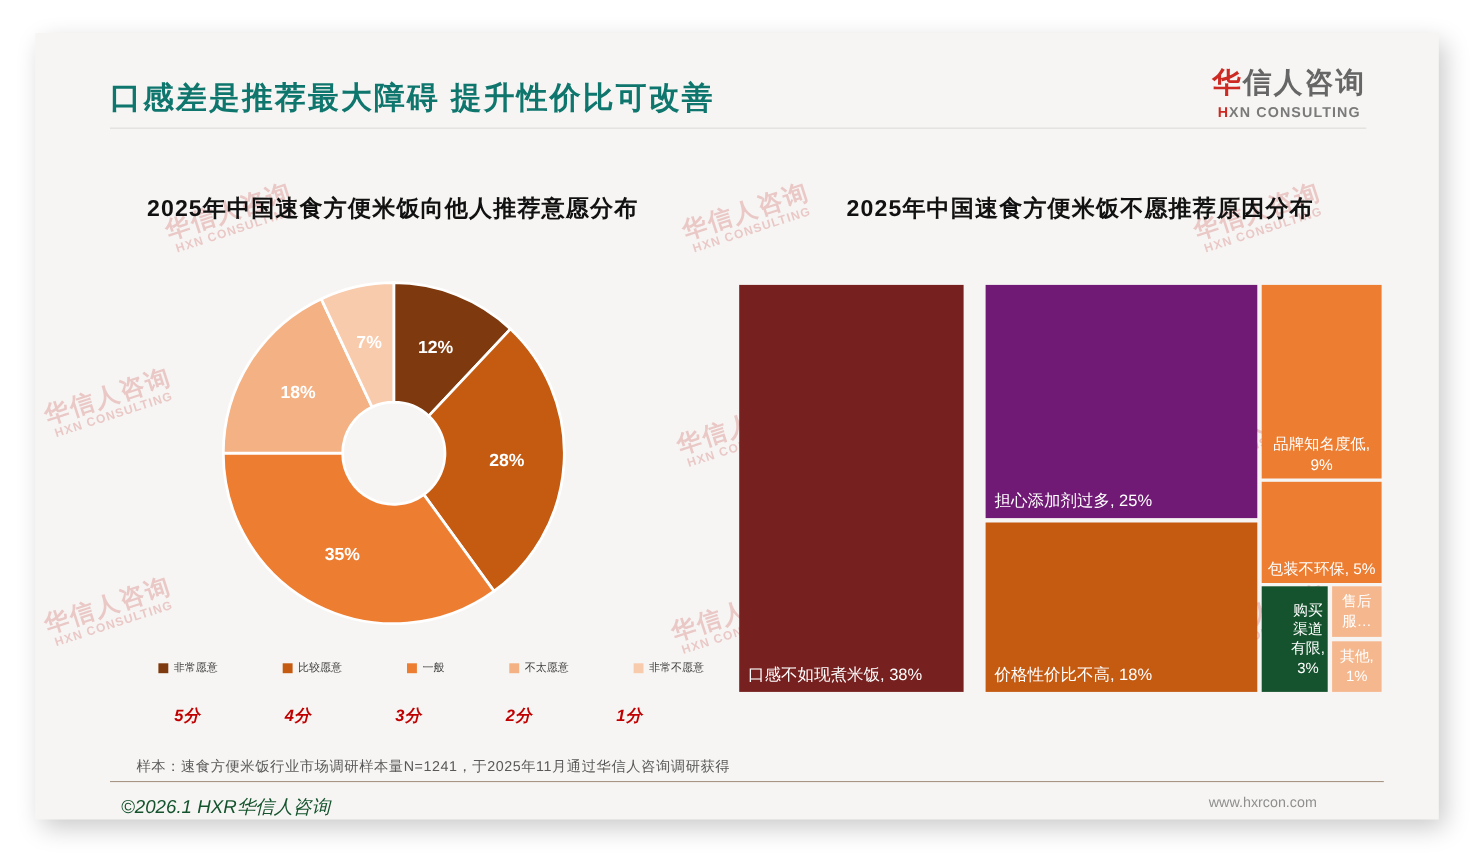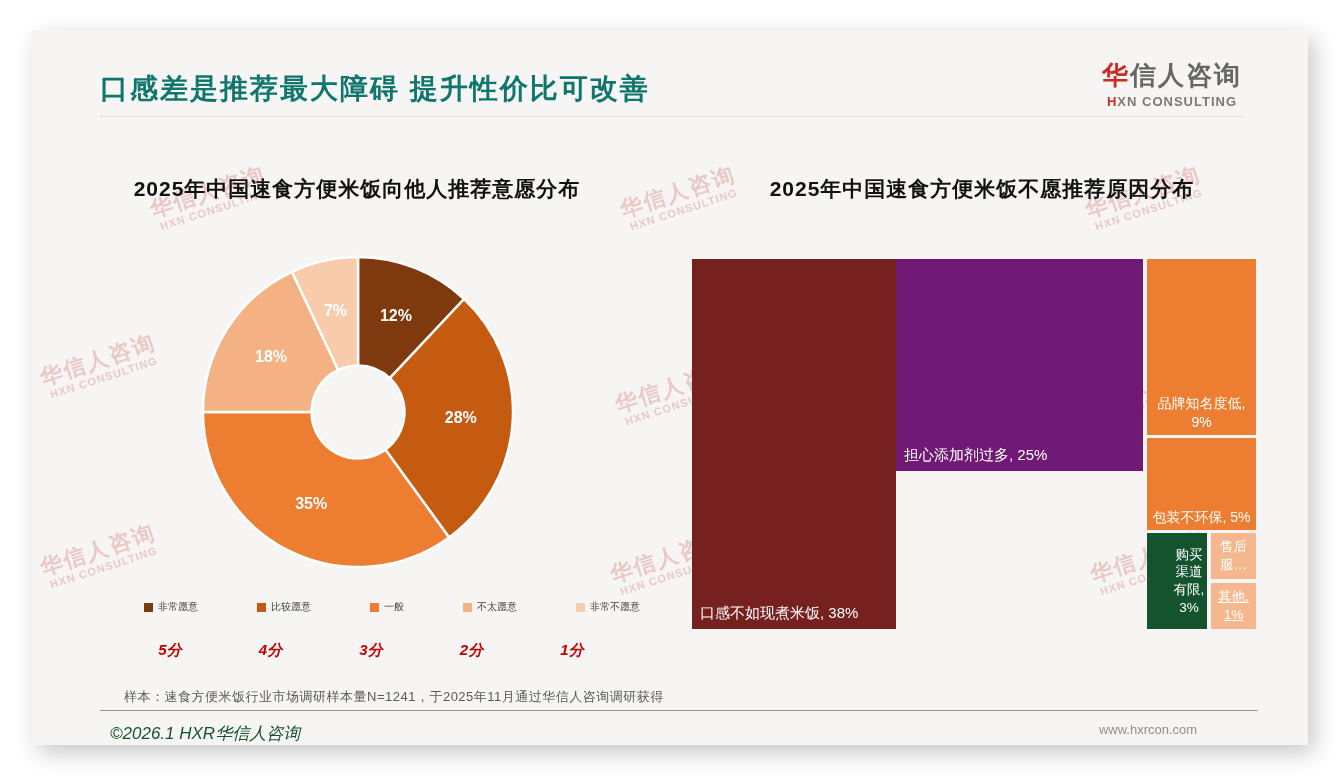--- a/index.html
+++ b/index.html
@@ -107,39 +107,42 @@
     </div>
   <div class="score-row" id="score-row">
       <div class="score-label">5分</div>
       <div class="score-label">4分</div>
       <div class="score-label">3分</div>
       <div class="score-label">2分</div>
       <div class="score-label">1分</div>
     </div>
 
   <div class="treemap" id="treemap">
-      <div class="tm-cell tm-style-bl" style="left: 0px; top: 0px; width: 204px; height: 370px; background: rgb(118, 32, 31); margin-left: 20px;">
+      <div class="tm-cell tm-style-bl" style="left: 0px; top: 0px; width: 204px; height: 370px; background: rgb(118, 32, 31);">
         <div class="tm-label">口感不如现煮米饭, 38%</div>
       </div>
       <div class="tm-cell tm-style-bl" style="left: 224px; top: 0px; width: 247px; height: 212px; background: #701a75;">
         <div class="tm-label">担心添加剂过多, 25%</div>
+      </div>
+      <div class="tm-cell tm-style-bl" style="left: 224px; top: 216px; width: 247px; height: 154px; background: rgb(197, 90, 17);">
+        <div class="tm-label">价格性价比不高, 18%</div>
       </div>
       <div class="tm-cell tm-style-bc" style="left: 475px; top: 0px; width: 109px; height: 176px; background: rgb(237, 125, 49);">
         <div class="tm-label">品牌知名度低, 9%</div>
       </div>
       <div class="tm-cell tm-style-bc" style="left: 475px; top: 179px; width: 109px; height: 92px; background: rgb(237, 125, 49);">
         <div class="tm-label">包装不环保, 5%</div>
       </div>
       <div class="tm-cell tm-style-cc" style="left: 475px; top: 274px; width: 60px; height: 96px; background: #14532d; padding-left: 24px;">
         <div class="tm-label">购买渠道有限, 3%</div>
       </div>
       <div class="tm-cell tm-style-cc" style="left: 539px; top: 274px; width: 45px; height: 46px; background: rgb(245, 184, 142);">
         <div class="tm-label">售后服…</div>
       </div>
-      <div class="tm-cell tm-style-cc" style="left: 539px; top: 324px; width: 45px; height: 46px; background: rgb(245, 184, 142); text-decoration: underline;">
+      <div class="tm-cell tm-style-cc" style="left: 539px; top: 324px; width: 45px; height: 46px; background: rgb(245, 184, 142);">
         <div class="tm-label">其他, 1%</div>
       </div>
     </div>
 
   <div class="sample-note">样本：速食方便米饭行业市场调研样本量N=1241，于2025年11月通过华信人咨询调研获得</div>
   <div class="foot-line"></div>
   <div class="foot-left">©2026.1 HXR华信人咨询</div>
   <div class="foot-right">www.hxrcon.com</div>
 
 <div class="watermark" style="left: 118px; top: 150px;">

